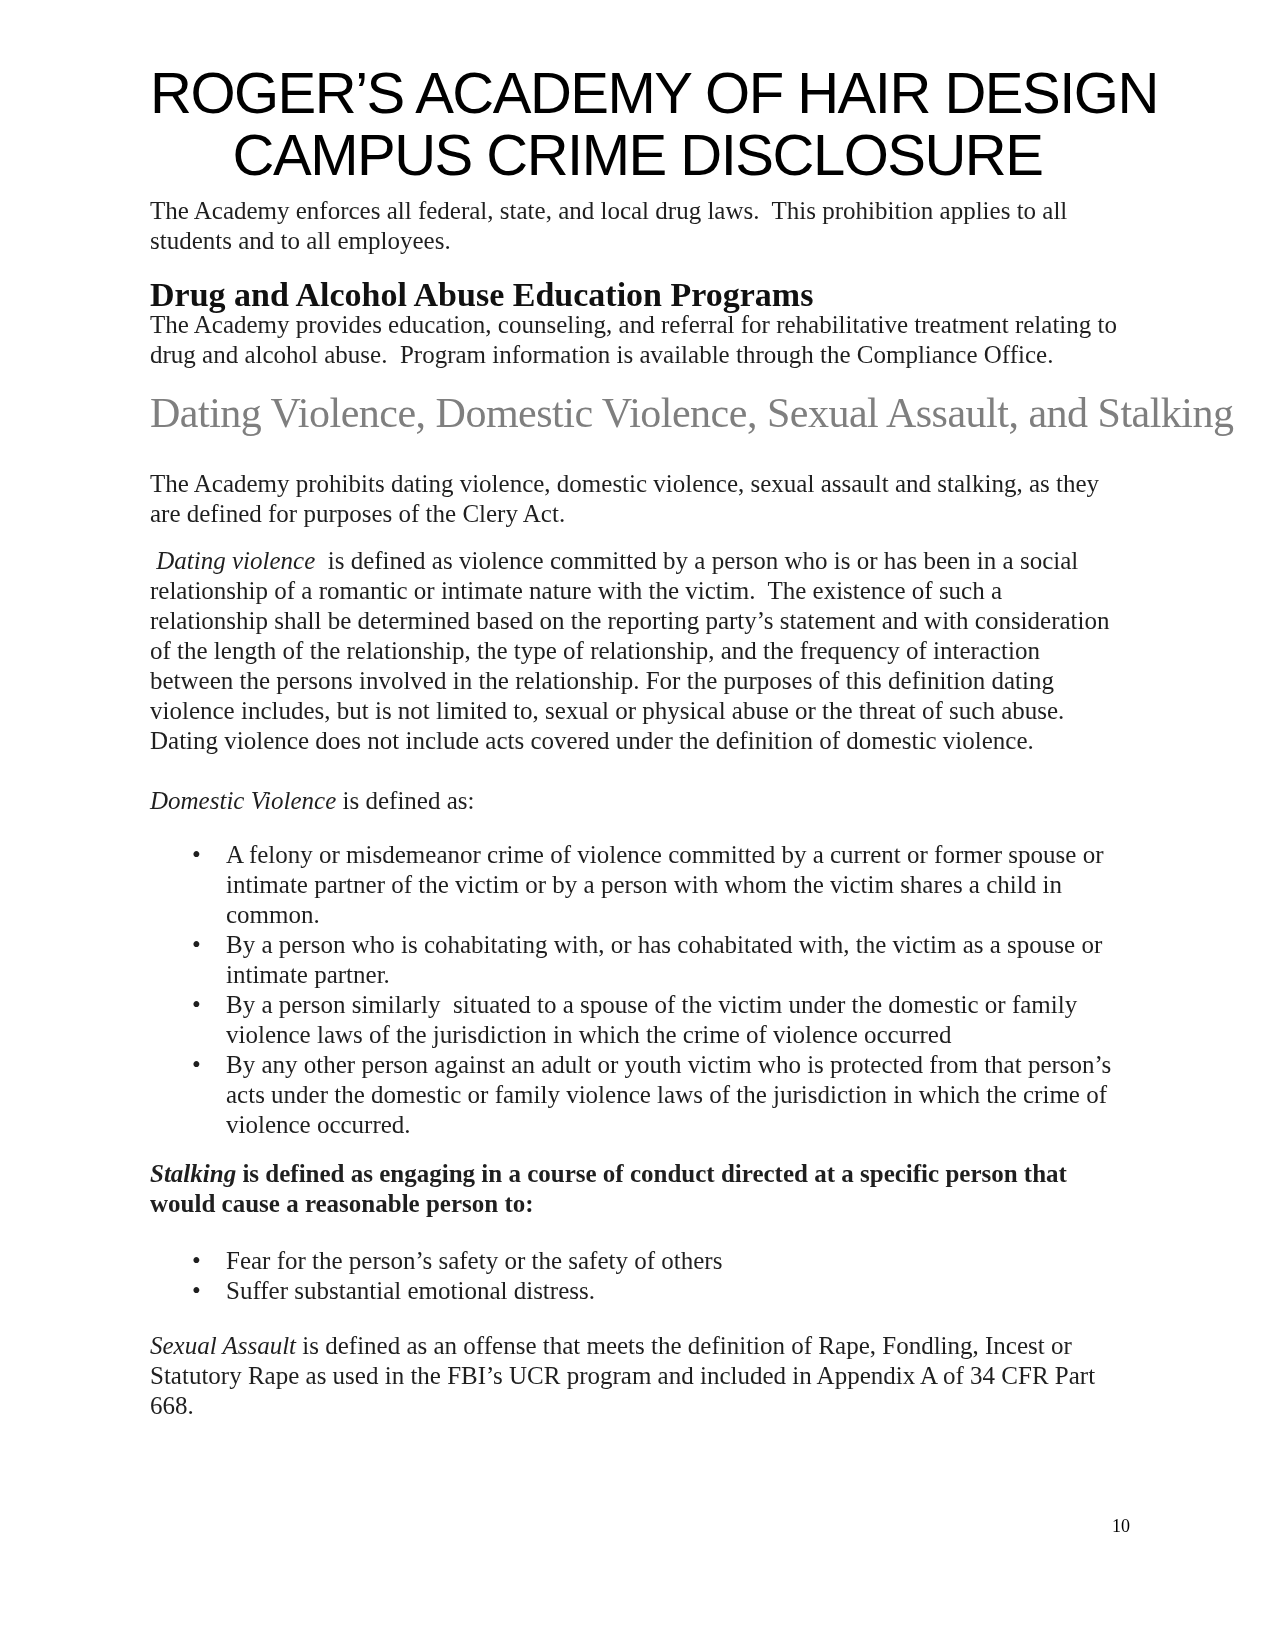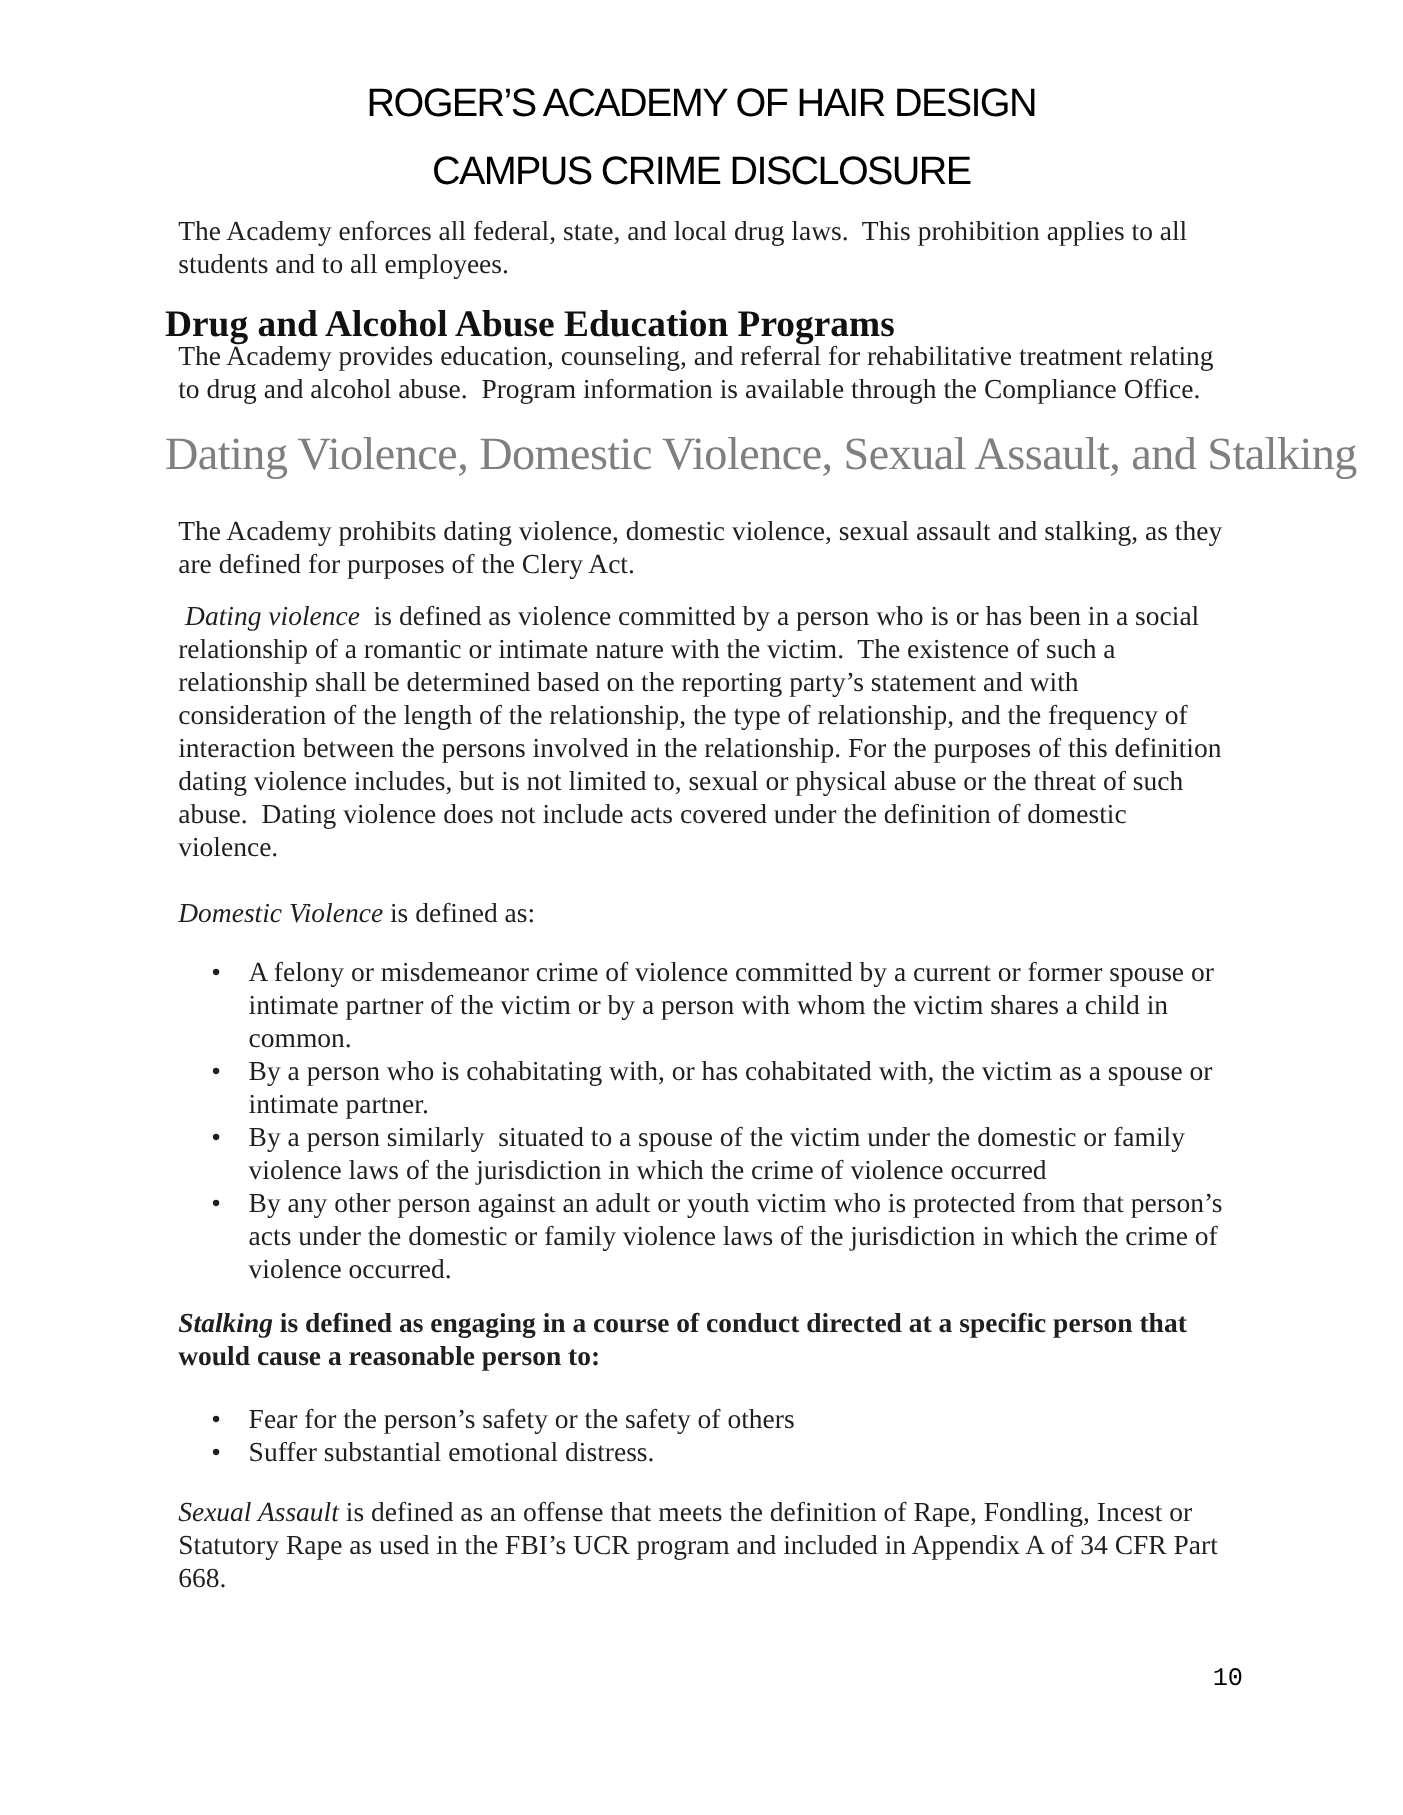--- a/index.html
+++ b/index.html
@@ -21,28 +21,28 @@
   }
   .content {
     margin: 0 150px;
     width: 975px;
   }
   .doc-title {
     margin-top: 62px;
     text-align: center;
     font-family: "Liberation Sans", "DejaVu Sans", sans-serif;
     font-weight: 400;
-    font-size: 36px;
+    font-size: 58px;
     line-height: 62px;
     letter-spacing: -1.5px;
     color: #000000;
     white-space: nowrap;
   }
   .para {
-    margin: 12px;
+    margin: 0;
     white-space: pre-wrap;
   }
   .p-intro        { margin-top: 10px; }
   .h-bold {
     margin: 24px 0 0 0;
     font-size: 34px;
     line-height: 30px;
     font-weight: bold;
     color: #111111;
     white-space: pre-wrap;
@@ -80,22 +80,22 @@
     line-height: 30px;
     color: #1f1f1f;
   }
   .p-stalking     { margin-top: 19px; font-weight: bold; }
   .p-sexassault   { margin-top: 25px; }
   .it { font-style: italic; }
   .page-number {
     position: absolute;
     top: 1512px;
     right: 145px;
-    font-family: Liberation Mono, monospace;
-    font-size: 23px;
+    font-family: Liberation Serif, serif;
+    font-size: 18px;
     line-height: 28px;
     color: #000000;
     margin-left: 37px;
   }
 </style>
 </head>
 <body>
 
 <div class="page">
   <div class="content">

